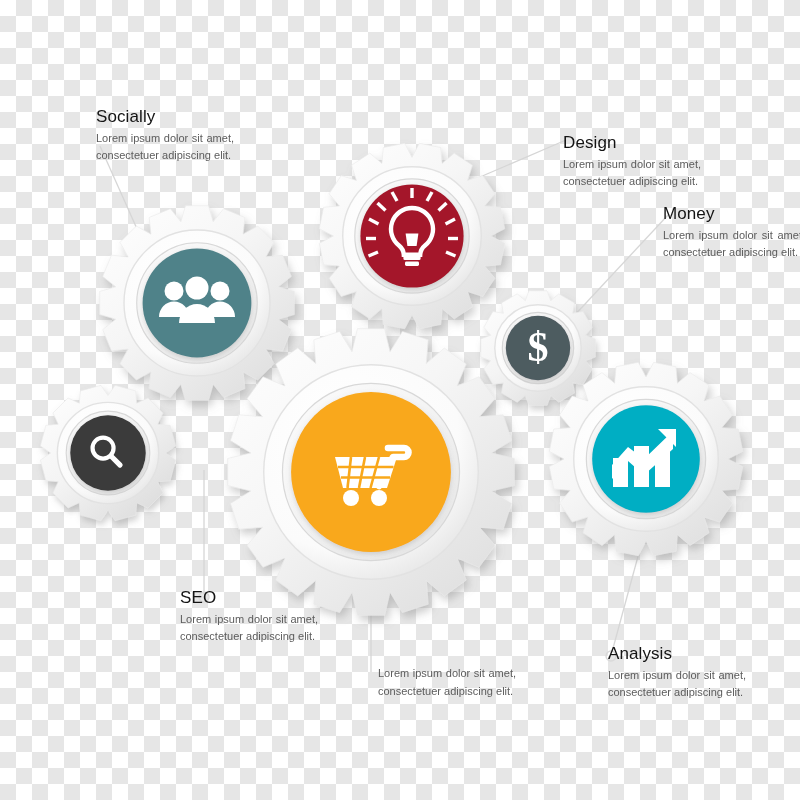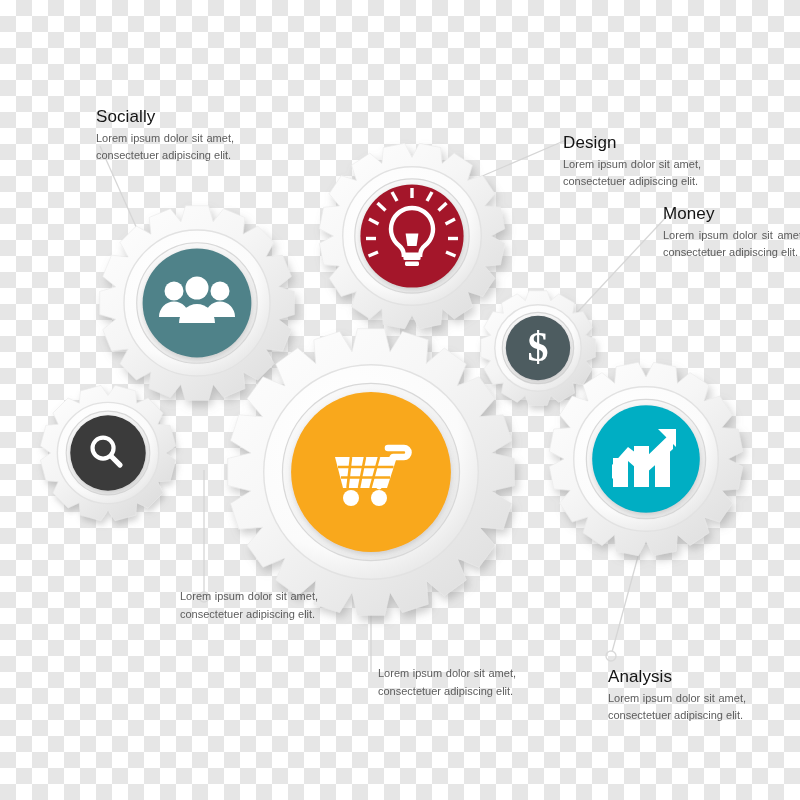--- a/index.html
+++ b/index.html
@@ -245,25 +245,26 @@
     <div class="label-title">Design</div>
     <div class="label-body">Lorem ipsum dolor sit amet, consectetuer adipiscing elit.</div>
   </div>
 
   <div class="label-block" style="left:663px; top:204px;">
     <div class="label-title">Money</div>
     <div class="label-body wide">Lorem ipsum dolor sit amet, consectetuer adipiscing elit.</div>
   </div>
 
   <div class="label-block" style="left:180px; top:588px;">
+    <div class="label-title">SEO</div>
     <div class="label-body">Lorem ipsum dolor sit amet, consectetuer adipiscing elit.</div>
   </div>
 
   <div class="label-block" style="left:378px; top:665px;">
     <div class="label-body">Lorem ipsum dolor sit amet, consectetuer adipiscing elit.</div>
   </div>
 
-  <div class="label-block" style="left:608px; top:644px;margin-top:23px;">
+  <div class="label-block" style="left:608px; top:644px;">
     <div class="label-title">Analysis</div>
     <div class="label-body">Lorem ipsum dolor sit amet, consectetuer adipiscing elit.</div>
   </div>
 
 </div>
 
 </body></html>

